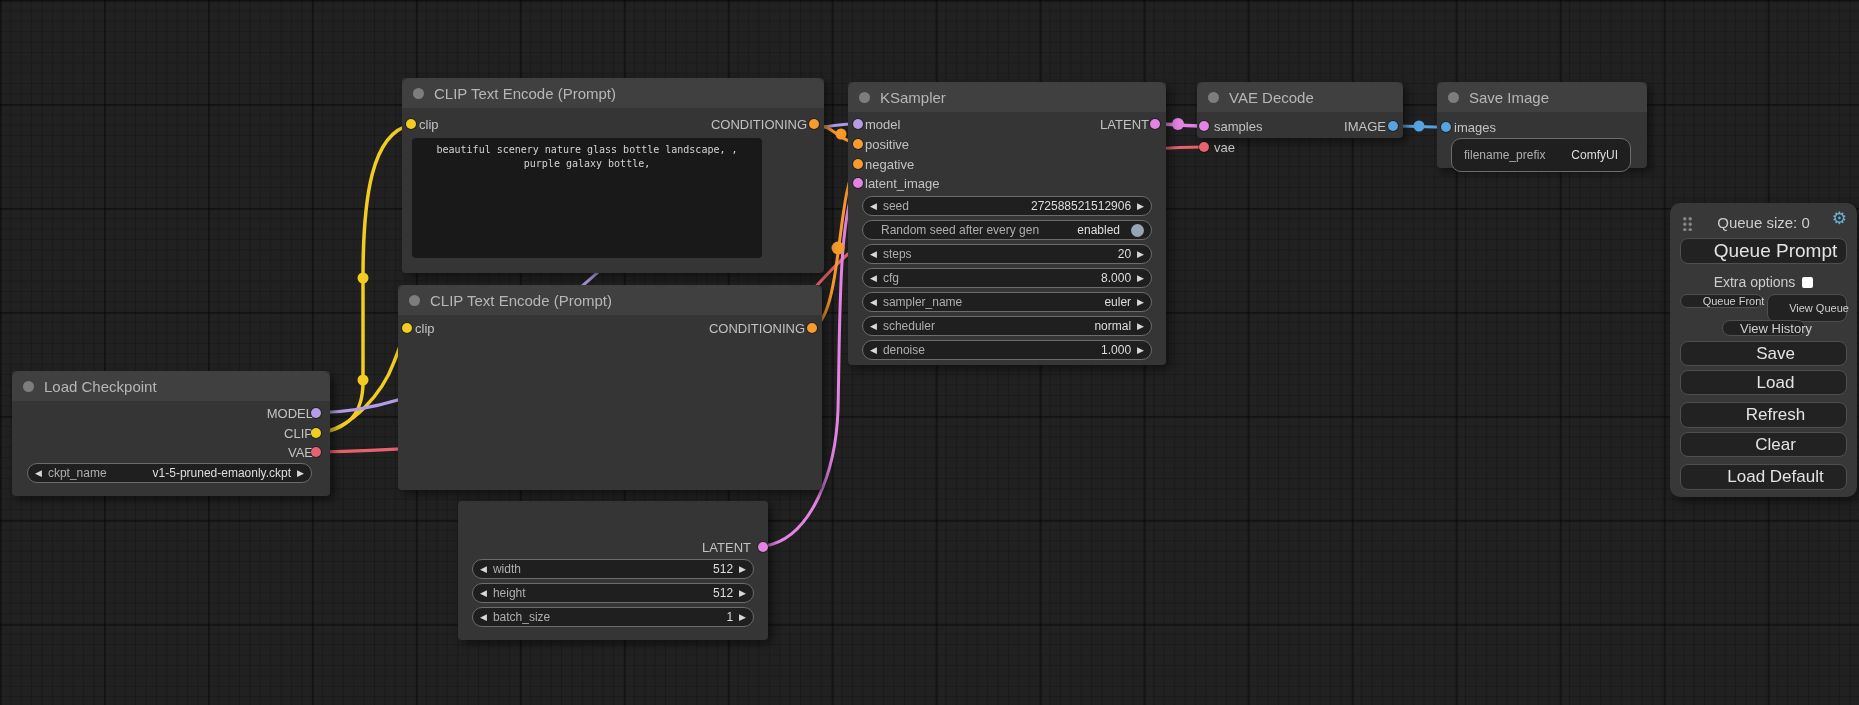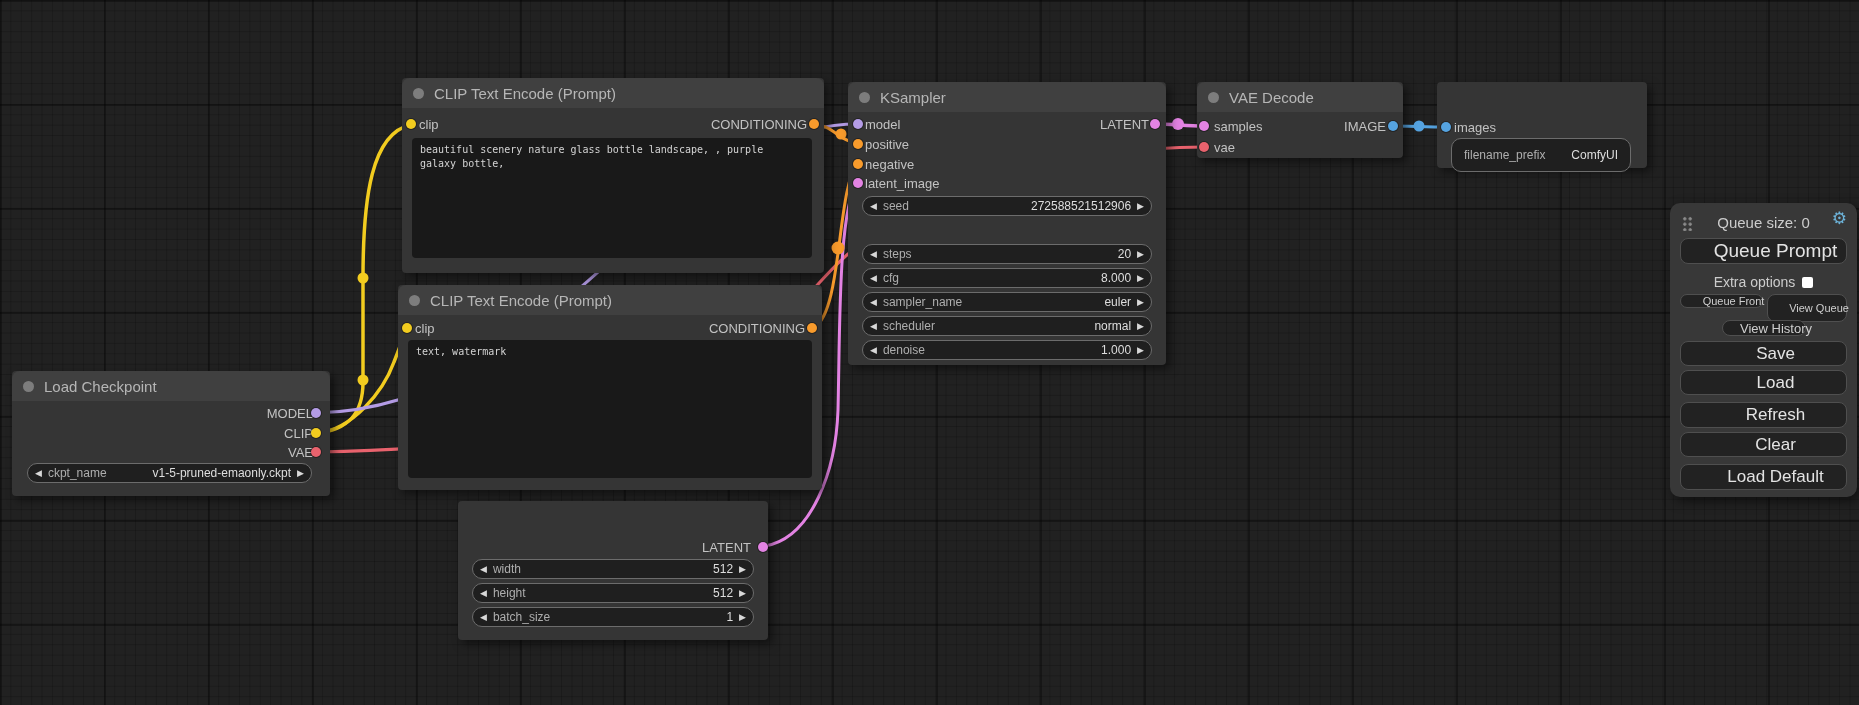--- a/index.html
+++ b/index.html
@@ -95,33 +95,32 @@
 
   <div class="node" style="left:402px;top:78px;width:422px;height:195px;">
     <div class="ntitle">
       <span class="tdot"></span>
       <span class="ttext">CLIP Text Encode (Prompt)</span>
     </div>
     <span class="iolabel in" style="top:46px;">clip</span>
     <span class="iolabel out" style="top:46px;">CONDITIONING</span>
     <span class="port" style="left:4px;top:41px;background:#f2cc1f;"></span>
     <span class="port" style="right:5px;top:41px;background:#f89b2c;"></span>
-    <div class="tbox" style="left:10px;top:60px;width:400px;height:120px;">beautiful scenery nature glass bottle landscape, , purple galaxy bottle,</div>
+    <div class="tbox" style="left:10px;top:60px;width:350px;height:120px;text-align:center;">beautiful scenery nature glass bottle landscape, , purple galaxy bottle,</div>
   </div>
 
   <div class="node" style="left:398px;top:285px;width:424px;height:205px;">
     <div class="ntitle">
       <span class="tdot"></span>
       <span class="ttext">CLIP Text Encode (Prompt)</span>
     </div>
     <span class="iolabel in" style="top:43px;">clip</span>
     <span class="iolabel out" style="top:43px;">CONDITIONING</span>
     <span class="port" style="left:4px;top:38px;background:#f2cc1f;"></span>
     <span class="port" style="right:5px;top:38px;background:#f89b2c;"></span>
-    <div class="tbox" style="left:10px;top:55px;width:404px;height:138px;">text, watermark</div>
   </div>
 
   <div class="node" style="left:458px;top:501px;width:310px;height:139px;">
     <span class="iolabel out" style="top:46px;">LATENT</span>
     <span class="port" style="right:0px;top:41px;background:#e383e3;"></span>
     <div class="pill" style="left:14px;top:58px;width:282px;">
       <span class="arrow">◀</span>
       <span class="lbl">width</span>
       <span class="val">512</span>
       <span class="arrow">▶</span>
@@ -154,20 +153,25 @@
     <span class="port" style="left:5px;top:57px;background:#f89b2c;"></span>
     <span class="port" style="left:5px;top:77px;background:#f89b2c;"></span>
     <span class="port" style="left:5px;top:96px;background:#e383e3;"></span>
     <span class="port" style="right:6px;top:37px;background:#e383e3;"></span>
     <div class="pill" style="left:14px;top:114px;width:290px;">
       <span class="arrow">◀</span>
       <span class="lbl">seed</span>
       <span class="val">272588521512906</span>
       <span class="arrow">▶</span>
     </div>
+    <div class="pill" style="left:14px;top:138px;width:290px;padding-left:18px;">
+      <span class="lbl">Random seed after every gen</span>
+      <span class="val">enabled</span>
+      <span class="toggle"></span>
+    </div>
     <div class="pill" style="left:14px;top:162px;width:290px;">
       <span class="arrow">◀</span>
       <span class="lbl">steps</span>
       <span class="val">20</span>
       <span class="arrow">▶</span>
     </div>
     <div class="pill" style="left:14px;top:186px;width:290px;">
       <span class="arrow">◀</span>
       <span class="lbl">cfg</span>
       <span class="val">8.000</span>
@@ -186,34 +190,38 @@
       <span class="arrow">▶</span>
     </div>
     <div class="pill" style="left:14px;top:258px;width:290px;">
       <span class="arrow">◀</span>
       <span class="lbl">denoise</span>
       <span class="val">1.000</span>
       <span class="arrow">▶</span>
     </div>
   </div>
 
-  <div class="node" style="left:1197px;top:82px;width:206px;height:76px;">
+  <div class="node" style="left:1197px;top:82px;width:206px;height:56px;">
     <div class="ntitle">
       <span class="tdot"></span>
       <span class="ttext">VAE Decode</span>
     </div>
     <span class="iolabel in" style="top:44px;">samples</span>
     <span class="iolabel in" style="top:65px;">vae</span>
     <span class="iolabel out" style="top:44px;">IMAGE</span>
     <span class="port" style="left:2px;top:39px;background:#e383e3;"></span>
     <span class="port" style="left:2px;top:60px;background:#e8626d;"></span>
     <span class="port" style="right:5px;top:39px;background:#55a3e0;"></span>
   </div>
 
   <div class="node" style="left:1437px;top:82px;width:210px;height:86px;">
+    <div class="ntitle">
+      <span class="tdot"></span>
+      <span class="ttext">Save Image</span>
+    </div>
     <span class="iolabel in" style="top:45px;">images</span>
     <span class="port" style="left:4px;top:40px;background:#55a3e0;"></span>
     <div class="pill" style="left:14px;top:56px;width:180px;padding:16px 12px;">
       <span class="lbl">filename_prefix</span>
       <span class="val">ComfyUI</span>
     </div>
   </div>
 
   <div id="qpanel">
     <span id="drag-handle"></span>

